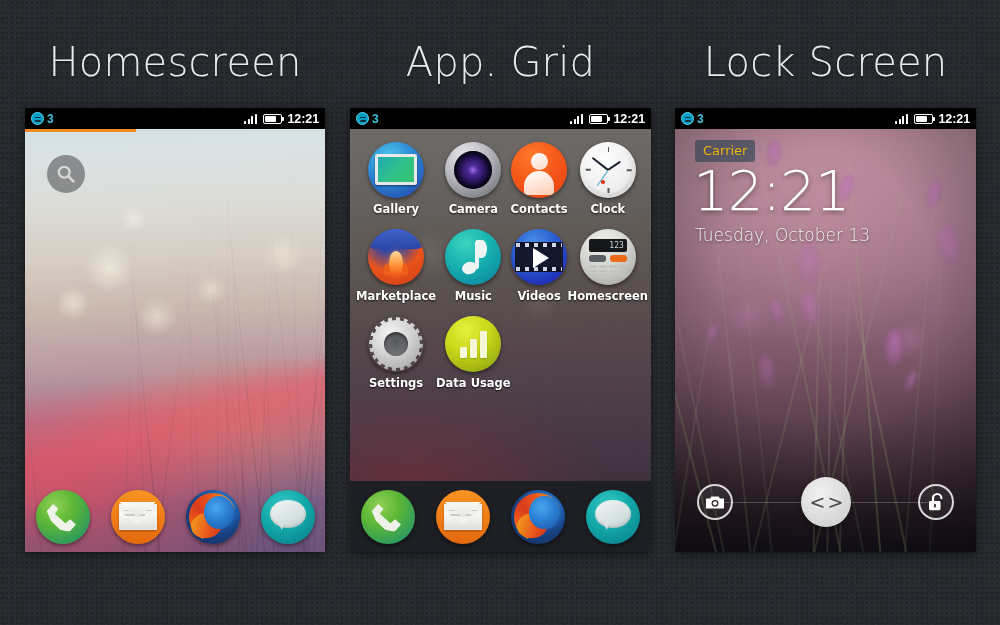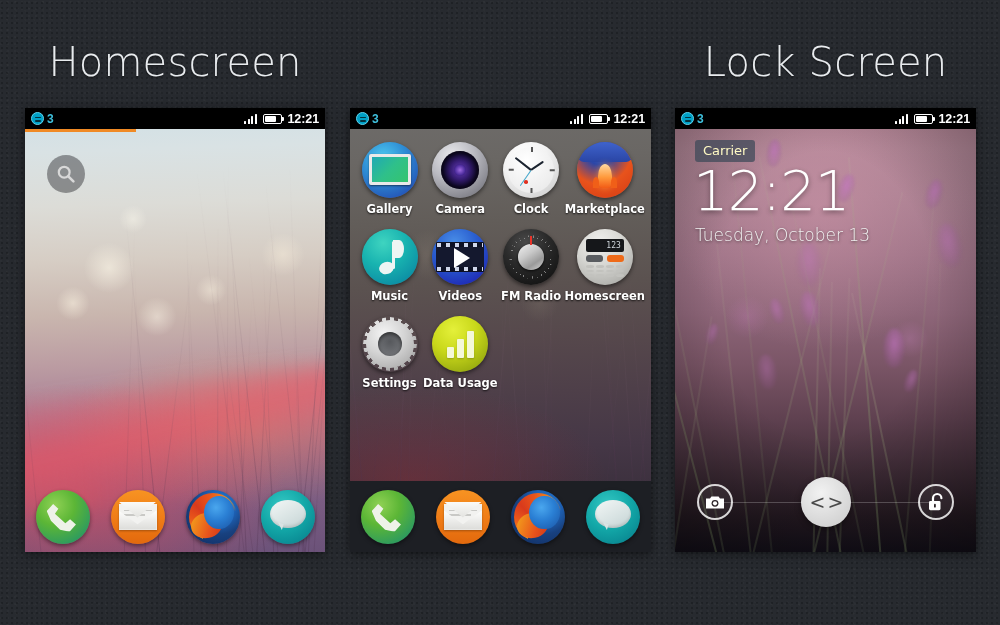--- a/index.html
+++ b/index.html
@@ -461,21 +461,21 @@
   .ic-data .bars { position:absolute; left:15px; bottom:14px; display:flex; align-items:flex-end; gap:3px; }
   .ic-data .bars i { width:7px; background:#f4f8d8; border-radius:1px; box-shadow:0 1px 2px rgba(0,0,0,.2); }
   .ic-data .bars i:nth-child(1){height:11px;}
   .ic-data .bars i:nth-child(2){height:19px;}
   .ic-data .bars i:nth-child(3){height:27px;}
 
   
   .carrier {
     position:absolute; top:32px; left:20px;
     background:rgba(60,72,88,.72);
-    color:#fef9c3; font-size:13px;
+    color:#eab308; font-size:13px;
     padding:3px 8px 4px; border-radius:3px;
     font-family:"DejaVu Sans", sans-serif;
     z-index:20;
   }
   .lock-clock {
     position:absolute; top:52px; left:18px;
     color:#fff; font-size:56px; font-weight:300; line-height:1.1;
     letter-spacing:-1px;
     text-shadow:0 2px 5px rgba(0,0,0,.45);
     font-family:"DejaVu Sans", sans-serif;
@@ -515,20 +515,21 @@
     font-family:"DejaVu Sans", sans-serif;
   }
 </style>
 </head>
 <body>
 
 <div class="stage">
   <div class="noise"></div>
 
   <div class="title" id="t1">Homescreen</div>
+  <div class="title" id="t2">App. Grid</div>
   <div class="title" id="t3">Lock Screen</div>
 
   <div class="phone" id="p1">
     <div class="wall wall-home">
       <div class="flare-band"></div>
       <div class="stalks" id="stalks1">
           <i style="left: 73.8545%; height: 81.1777%; transform: rotate(-2.73deg); opacity: 0.8;"></i>
           <i style="left: 76.5278%; height: 81.5426%; transform: rotate(2.95deg); opacity: 0.73;"></i>
           <i style="left: 82.9428%; height: 70.7122%; transform: rotate(-2.01deg); opacity: 0.77;"></i>
           <i style="left: 70.5968%; height: 63.9399%; transform: rotate(2.94deg); opacity: 0.63;"></i>
@@ -662,20 +663,27 @@
         <div class="app-label">Gallery</div>
       </div>
 
       <div class="app">
         <div class="app-ico ic-camera">
             <div class="lens"></div>
           </div>
         <div class="app-label">Camera</div>
       </div>
 
+      <div class="app">
+        <div class="app-ico ic-contacts">
+            <div class="head"></div>
+            <div class="body"></div>
+          </div>
+        <div class="app-label">Contacts</div>
+      </div>
 
 
       <div class="app">
         <div class="app-ico ic-clock">
           <div class="face"></div>
           <div class="tick" style="transform:rotate(0deg)"></div>
           <div class="tick" style="transform:rotate(90deg)"></div>
           <div class="tick" style="transform:rotate(180deg)"></div>
           <div class="tick" style="transform:rotate(270deg)"></div>
           <div class="sh"></div>
@@ -706,28 +714,20 @@
       <div class="app">
         <div class="app-ico ic-videos">
           <div class="film"></div>
             <div class="perf-t"></div>
             <div class="perf-b"></div>
             <div class="play"></div>
         </div>
         <div class="app-label">Videos</div>
       </div>
 
-      <div class="app">
-        <div class="app-ico ic-fm">
-          <div class="scale"></div>
-            <div class="knob"></div>
-            <div class="needle"></div>
-        </div>
-        <div class="app-label">FM Radio</div>
-      </div>
 
       <div class="app">
         <div class="app-ico ic-calc">
           <div class="screen">123</div>
           <div class="topkeys">
               <i></i>
               <i class="orange"></i>
             </div>
           <div class="keys">
               <i></i>

